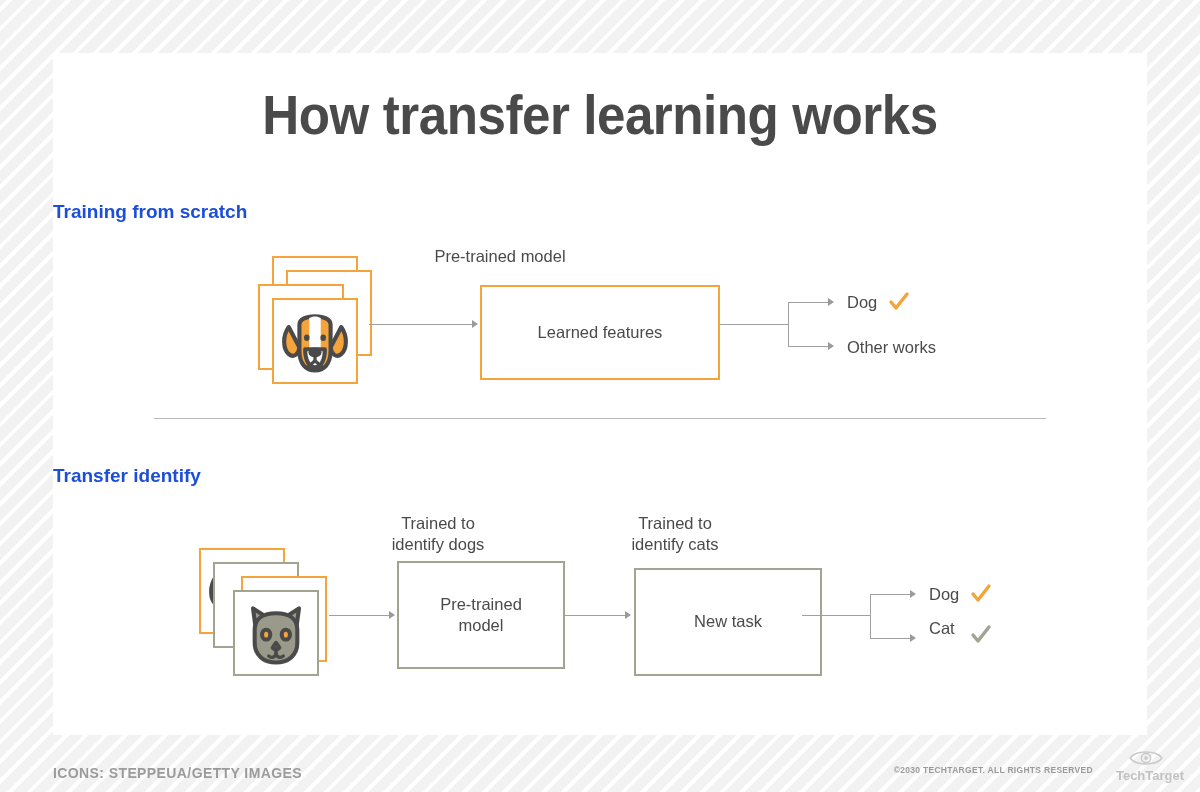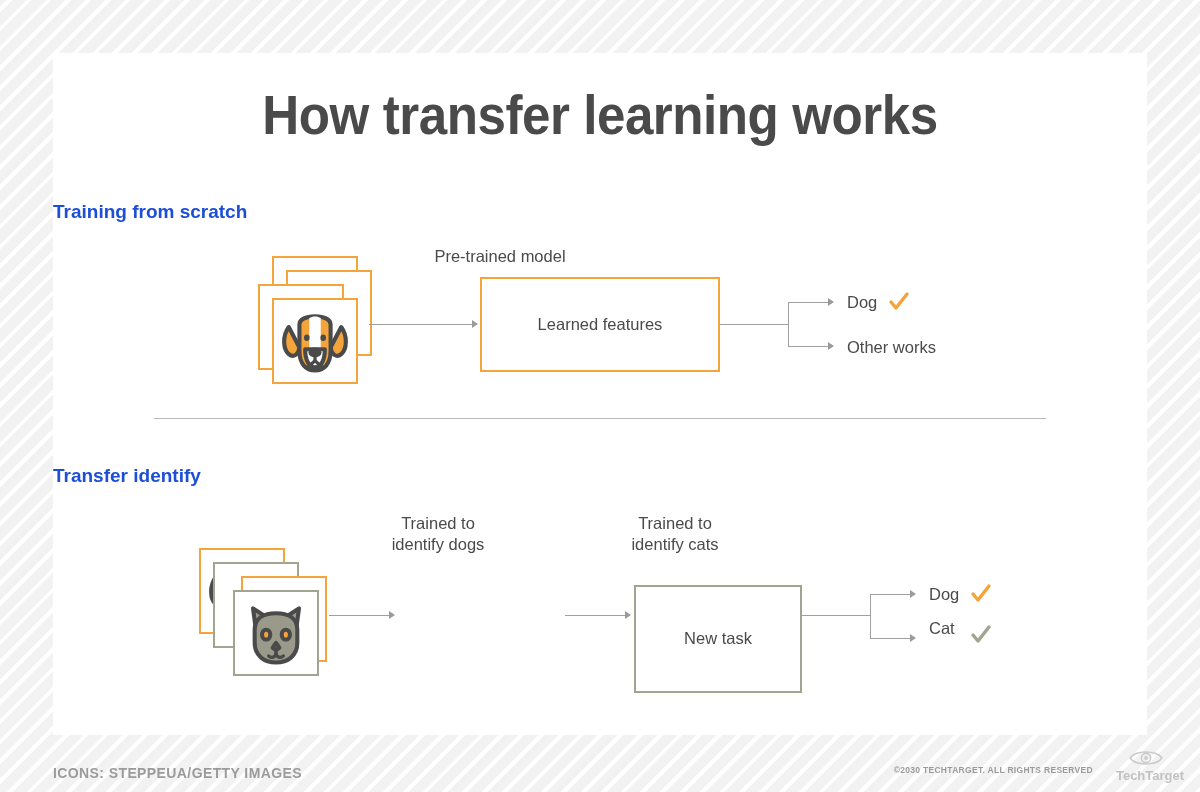--- a/index.html
+++ b/index.html
@@ -43,21 +43,21 @@
     position:absolute;font-size:16.5px;color:#4a4a4a;
     text-align:center;line-height:1.28;white-space:pre-line;
   }
 
   .box{
     position:absolute;background:#fff;
     display:flex;align-items:center;justify-content:center;
     text-align:center;font-size:16.5px;color:#4a4a4a;line-height:1.28;
     white-space:pre-line;box-sizing:border-box;
   }
-  .box.orange{border:2px solid #f5a43c;}
+  .box.orange{border:2px solid #f5a43c;margin-top:8px;}
   .box.olive{border:2px solid #a3a392;}
 
   
   .stackcard{position:absolute;box-sizing:border-box;background:#fff;}
   .stackcard.orange{border:2.5px solid #f5a43c;}
   .stackcard.olive{border:2.5px solid #a3a392;}
 
   
   .hline{position:absolute;height:1px;background:#a0a0a0;}
   .vline{position:absolute;width:1px;background:#a0a0a0;}
@@ -175,28 +175,30 @@
       </svg>
     </div>
   </div>
 
   <div class="hline" style="left:276px;top:562px;width:62px;"></div>
   <div class="arrowhead" style="left:336px;top:558px;"></div>
 
   <div class="lbl" style="left:290px;top:460px;width:190px;">Trained to
 identify dogs</div>
 
+  <div class="box olive" style="left:344px;top:508px;width:168px;height:108px;">Pre-trained
+model</div>
 
   <div class="hline" style="left:512px;top:562px;width:62px;"></div>
   <div class="arrowhead" style="left:572px;top:558px;"></div>
 
   <div class="lbl" style="left:527px;top:460px;width:190px;">Trained to
 identify cats</div>
 
-  <div class="box olive" style="left:581px;top:532px;width:168px;height:108px;">New task</div>
+  <div class="box olive" style="left:581px;top:515px;width:188px;height:108px;">New task</div>
 
   <div class="hline" style="left:749px;top:562px;width:68px;"></div>
   <div class="vline" style="left:817px;top:541px;height:44px;"></div>
   <div class="hline" style="left:817px;top:541px;width:42px;"></div>
   <div class="arrowhead" style="left:857px;top:537px;"></div>
   <div class="hline" style="left:817px;top:585px;width:42px;"></div>
   <div class="arrowhead" style="left:857px;top:581px;"></div>
 
   <div class="outlabel" style="left:876px;top:532px;">Dog</div>
   <svg class="check" style="left:917px;top:530px;" width="22" height="22" viewBox="0 0 22 22">

